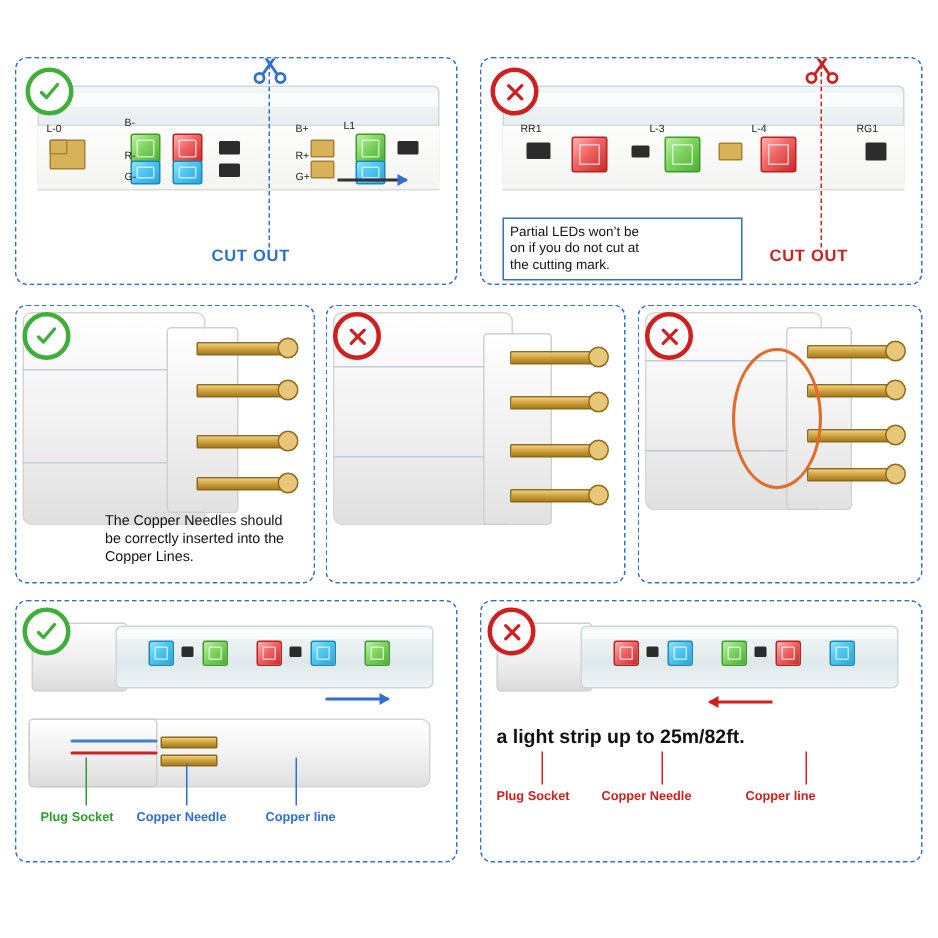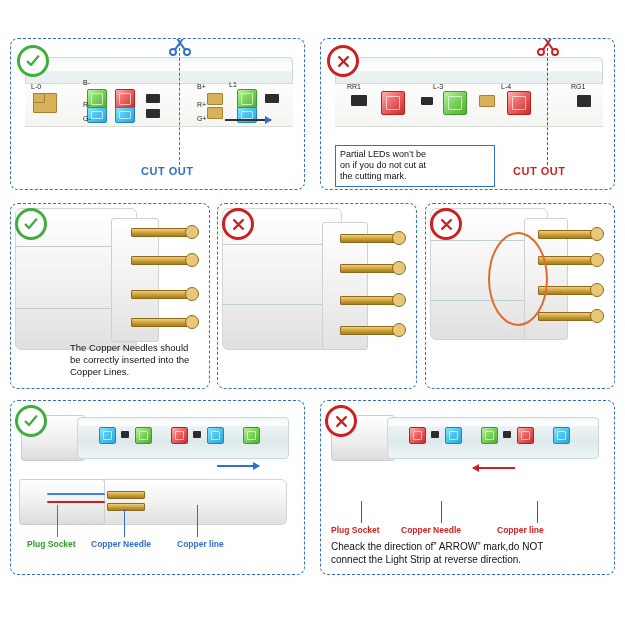--- a/index.html
+++ b/index.html
@@ -453,31 +453,30 @@
       <div class="led-inner"></div>
     </div>
   <div class="led" style="left:232px;top:26px;width:15px;height:15px;">
       <div class="led-inner"></div>
     </div>
   <div class="chip" style="left:110px;top:30px;width:8px;height:7px;"></div>
   <div class="chip" style="left:182px;top:30px;width:8px;height:7px;"></div>
 
   <div class="arrow red left" style="left:152px;top:66px;width:42px;"></div>
 
+  <div class="bigtext" style="left:10px;top:82px;">a light strip up to 25m/82ft.</div>
 
   <div class="vline red" style="left:40px;top:100px;height:22px;"></div>
   <div class="vline red" style="left:120px;top:100px;height:22px;"></div>
   <div class="vline red" style="left:216px;top:100px;height:22px;"></div>
 
   <div class="legend red" style="left:10px;top:124px;">Plug Socket</div>
   <div class="legend red" style="left:80px;top:124px;">Copper Needle</div>
   <div class="legend red" style="left:176px;top:124px;">Copper line</div>
 
-  <div class="note" style="left:10px;top:140px;width:280px;font-size:10px;">Cheack the direction of” ARROW” mark,do NOT
-connect the Light Strip at reverse direction.</div>
 
   <div class="badge no" style="left:4px;top:4px;">
     <svg width="15" height="15" viewBox="0 0 24 24" fill="none" stroke="#d01f1f" stroke-width="3.4" stroke-linecap="round">
       <line x1="5" y1="5" x2="19" y2="19"></line>
         <line x1="19" y1="5" x2="5" y2="19"></line>
     </svg>
   </div>
 </div>
 
 </body></html>

